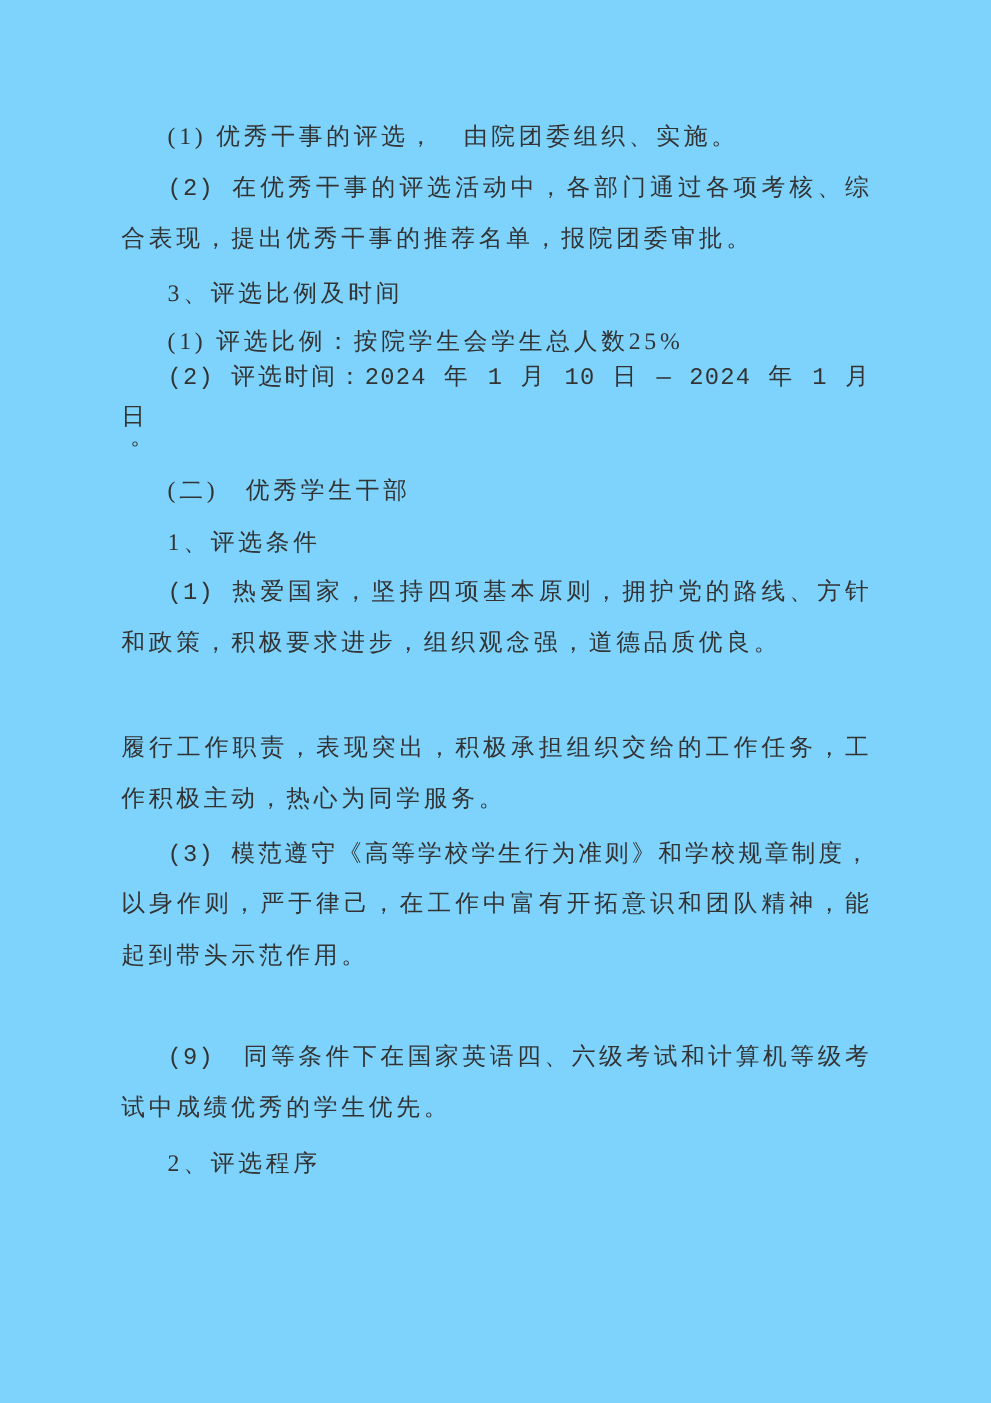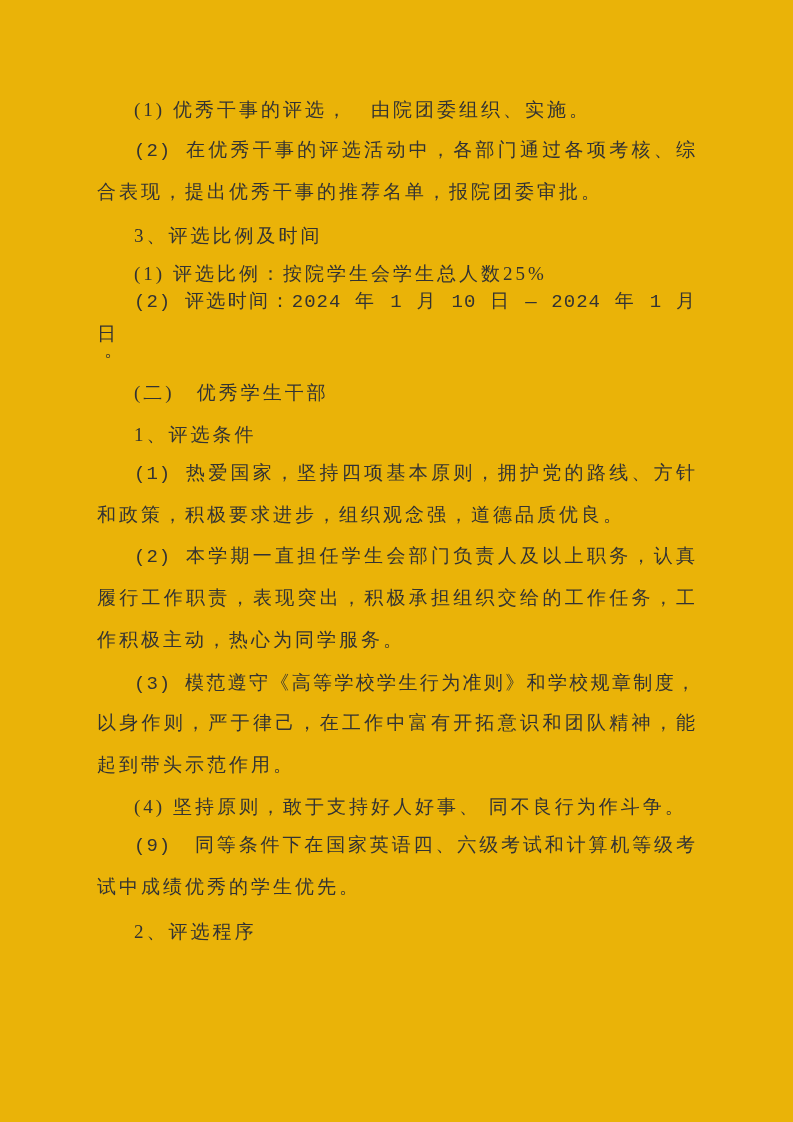--- a/index.html
+++ b/index.html
@@ -4,21 +4,21 @@
 <style>
   html, body {
     margin: 0;
     padding: 0;
     background: #ffffff;
   }
   .page {
     position: relative;
     width: 793px;
     height: 1122px;
-    background: #eab308;
+    background: #7dd3fc;
     overflow: hidden;
     font-family: "Liberation Serif", "DejaVu Serif", serif;
   }
   .line {
     position: absolute;
     left: 97px;
     width: 599px;
     height: 27px;
     font-size: 19px;
     line-height: 25px;
@@ -55,23 +55,21 @@
   <div class="line" style="top:179px">合表现，提出优秀干事的推荐名单，报院团委审批。</div>
   <div class="line ind" style="top:223px">3、评选比例及时间</div>
   <div class="line ind" style="top:261px">(1) 评选比例：按院学生会学生总人数25%</div>
   <div class="line ind jst" style="top:290px">(2) 评选时间：2024 年 1 月 10 日 — 2024 年 1 月 20</div>
   <div class="line" style="top:321px">日</div>
   <div class="line wrapped-punct" style="top:337px">。</div>
   <div class="line ind" style="top:380px">(二)　优秀学生干部</div>
   <div class="line ind" style="top:422px">1、评选条件</div>
   <div class="line ind jst" style="top:462px">(1) 热爱国家，坚持四项基本原则，拥护党的路线、方针</div>
   <div class="line" style="top:502px">和政策，积极要求进步，组织观念强，道德品质优良。</div>
-  <div class="line ind jst" style="top:545px">(2) 本学期一直担任学生会部门负责人及以上职务，认真</div>
   <div class="line jst" style="top:587px">履行工作职责，表现突出，积极承担组织交给的工作任务，工</div>
   <div class="line" style="top:627px">作积极主动，热心为同学服务。</div>
   <div class="line ind jst" style="top:672px">(3) 模范遵守《高等学校学生行为准则》和学校规章制度，</div>
   <div class="line jst" style="top:712px">以身作则，严于律己，在工作中富有开拓意识和团队精神，能</div>
   <div class="line" style="top:752px">起到带头示范作用。</div>
-  <div class="line ind" style="top:794px">(4) 坚持原则，敢于支持好人好事、 同不良行为作斗争。</div>
   <div class="line ind jst" style="top:834px">(9)　同等条件下在国家英语四、六级考试和计算机等级考</div>
   <div class="line" style="top:874px">试中成绩优秀的学生优先。</div>
   <div class="line ind" style="top:919px">2、评选程序</div>
 </div>
 
 </body></html>

